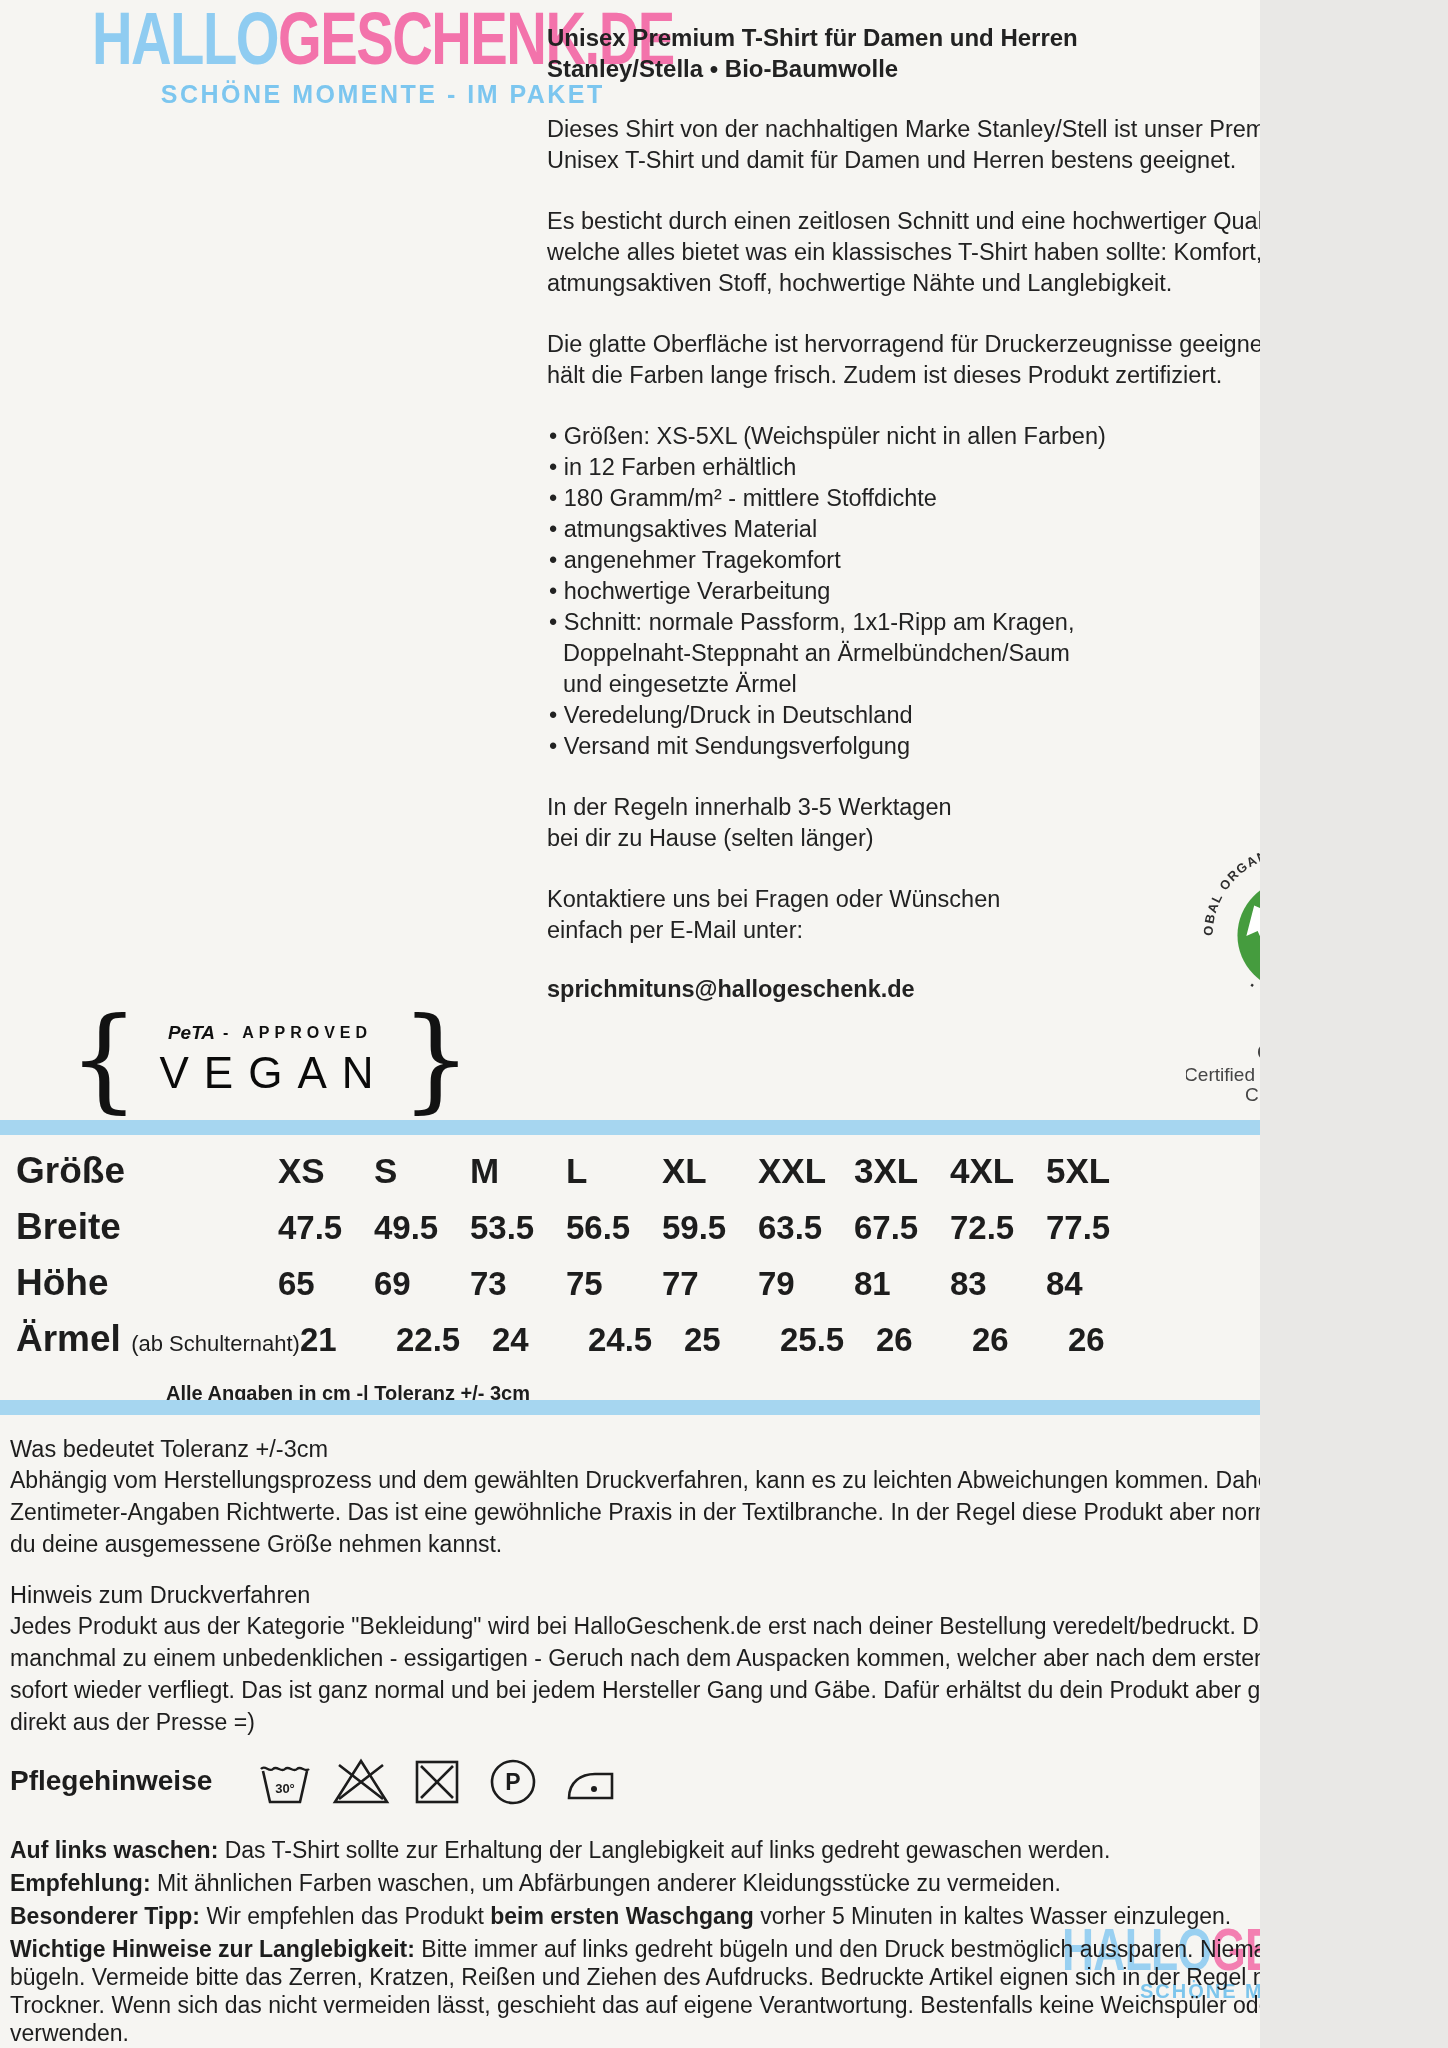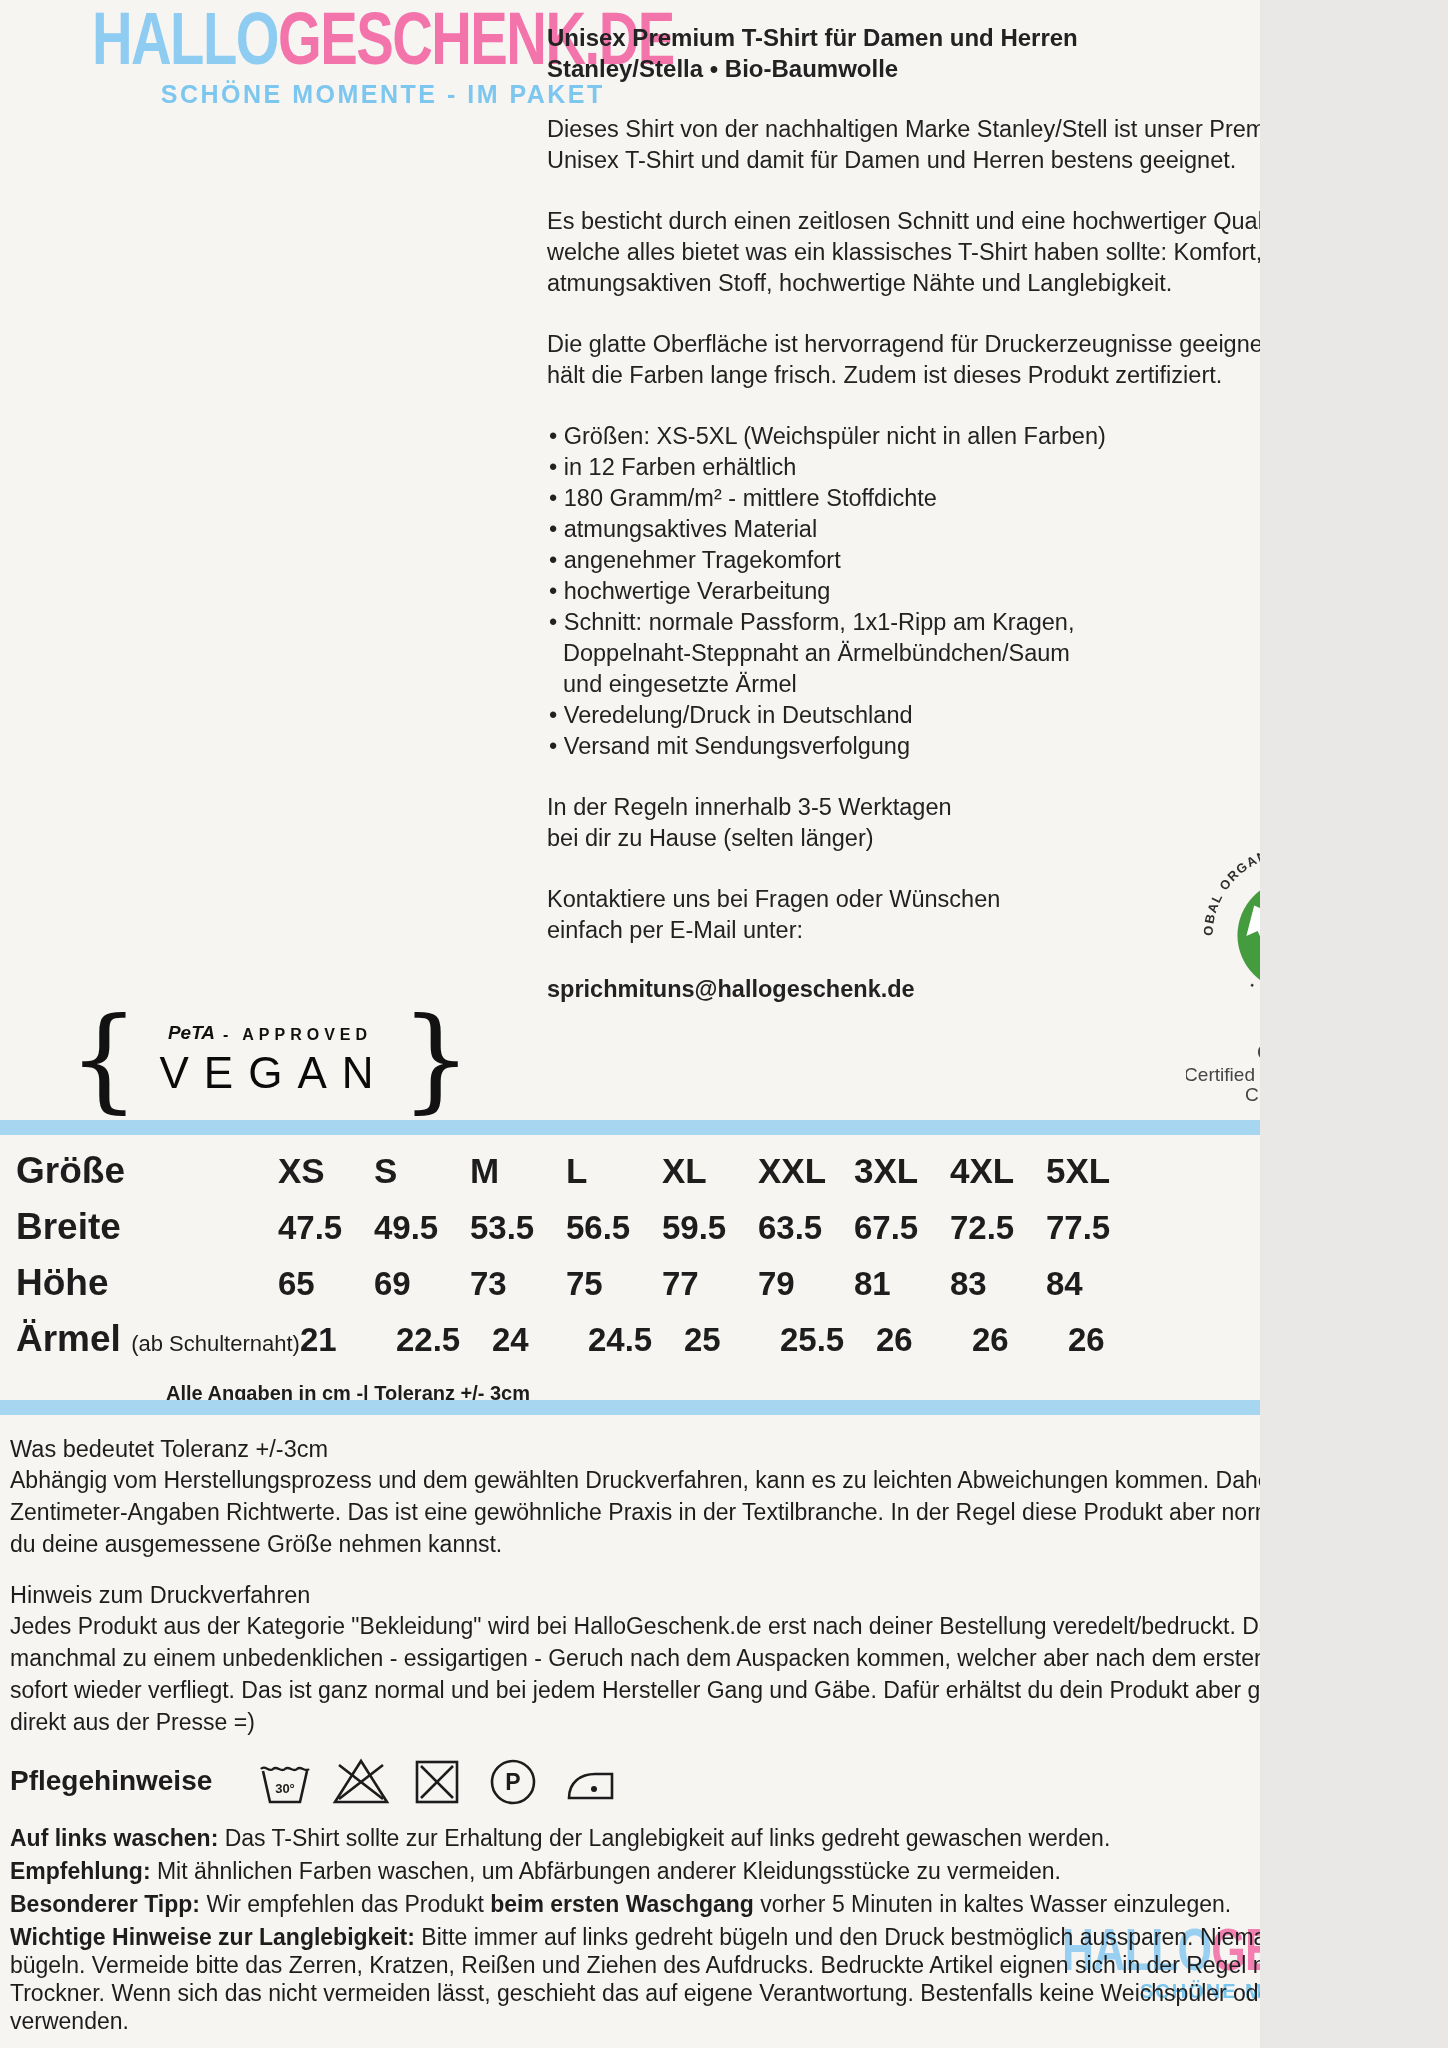--- a/index.html
+++ b/index.html
@@ -19,21 +19,21 @@
 
   
   .fw{position:absolute;left:8;top:16;transform:rotate(-2deg);z-index:3}
   .fw-r1{display:flex;align-items:flex-end}
 
   
   .peta{position:absolute;left:0;top:1002px;width:540px;height:116px;display:flex;align-items:center;
         justify-content:center;gap:12px}
   .peta-brace{font-family:"DejaVu Serif",serif;font-size:112px;font-weight:400;color:#121212;line-height:.85}
   .peta-mid{text-align:center}
-  .peta-top{font-size:16px;font-weight:700;color:#111;letter-spacing:5px;display:flex;align-items:flex-end;
+  .peta-top{font-size:16px;font-weight:700;color:#111;letter-spacing:5px;display:flex;align-items:center;
             justify-content:center;gap:8px}
   .peta-brand{font-style:italic;font-weight:800;font-size:19px;letter-spacing:0}
   .peta-vegan{margin-top:4px;font-size:44px;letter-spacing:15px;font-weight:400;color:#0a0a0a;text-indent:8px}
 
   
   .desc{position:absolute;left:547px;top:22px;width:782px;font-size:23.5px;line-height:31px;color:#222}
   .desc .ttl{font-weight:700;font-size:24px}
   .desc p{margin-top:30px;white-space:pre-line}
   .bullets{margin-top:30px}
   .bullet{padding-left:16px;text-indent:-14px;white-space:pre-line}
@@ -57,21 +57,21 @@
   .srow.head .scell{font-size:35px}
   .snote{margin-left:150px;width:780px;font-size:20px;font-weight:700;margin-top:8px}
 
   
   .info{position:absolute;left:10px;top:1434px;width:1430px;font-size:23px;line-height:32px;z-index:2}
   .info h3{font-size:23.5px;font-weight:400;line-height:30px}
   .info .body{white-space:pre-line}
   .h2nd{margin-top:20px}
   .pflege{display:flex;align-items:center;gap:18px;margin-top:14px}
   .pflege-label{font-size:28px;font-weight:700;margin-right:26px}
-  .care{margin-top:14px;font-size:23px;line-height:28px}
+  .care{margin-top:26px;font-size:23px;line-height:28px}
   .care .cl{margin-bottom:5px}
   .careicon{display:block}
 
   
   .wm{position:absolute;left:1062px;top:1920px;z-index:1;opacity:.9;pointer-events:none;white-space:nowrap}
   .wm-logo{display:inline-block;font-size:60px;font-weight:800;letter-spacing:-1px;
            transform:scaleX(.74);transform-origin:0 50%;line-height:1}
   .wm-tag{margin-top:0;margin-left:78px;font-size:20px;font-weight:800;letter-spacing:2px;color:#6fc0ec}
   .gots text{font-family:"Liberation Sans",sans-serif}
 </style>

